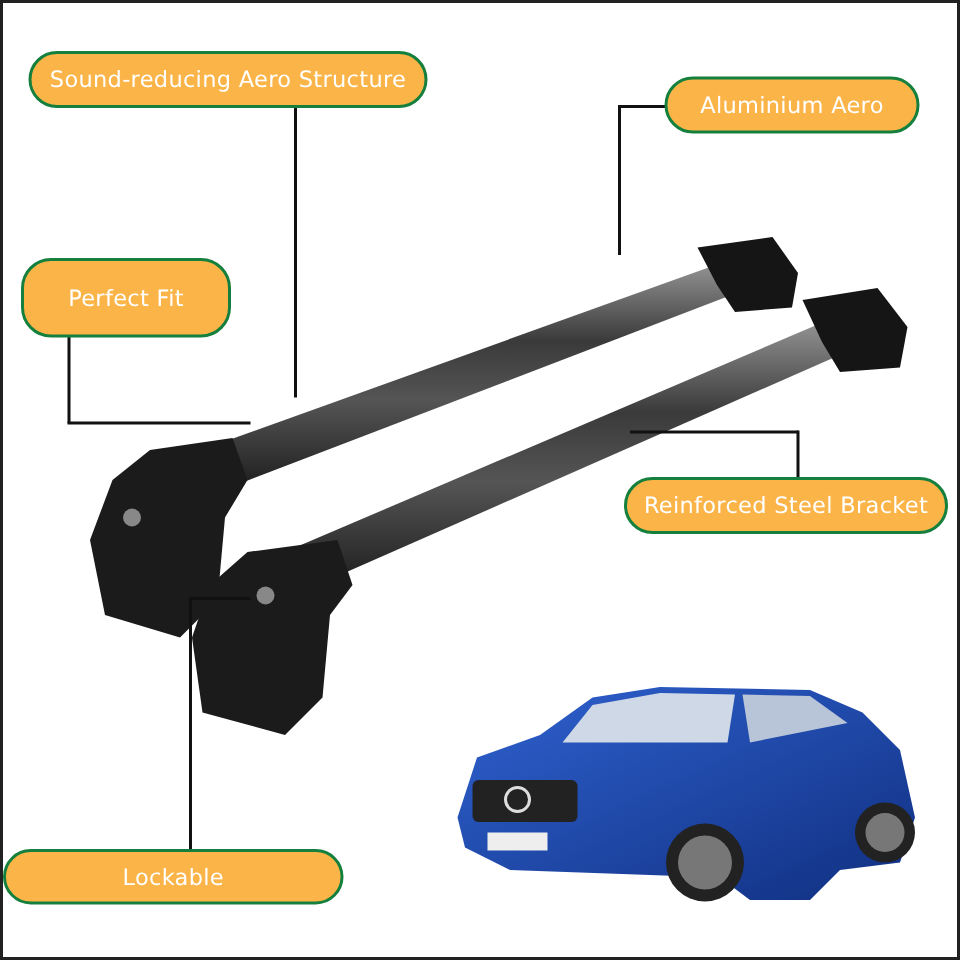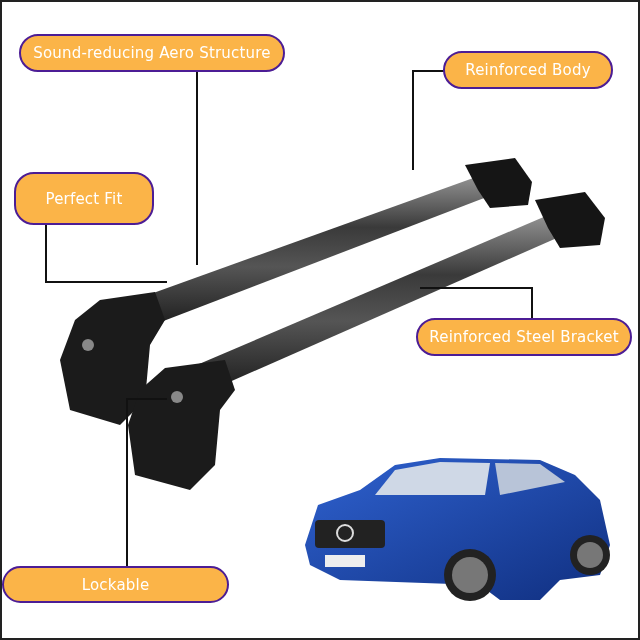--- a/index.html
+++ b/index.html
@@ -1,18 +1,18 @@
 <!DOCTYPE html>
 <html><head>
 <meta charset="utf-8">
 <style>
   html,body{margin:0;padding:0;background:#fff;}
   body{width:640px;height:640px;position:relative;overflow:hidden;font-family:"DejaVu Sans",sans-serif;}
   .frame{position:absolute;left:0;top:0;width:636px;height:636px;border:2px solid #222;background:#fff;}
-  .pill{position:absolute;background:#fbb448;border:2px solid #4c1d95;border-radius:20px;color:#fff;
+  .pill{position:absolute;background:#fbb448;border:2px solid #15803d;border-radius:20px;color:#fff;
         font-size:15px;display:flex;align-items:center;justify-content:center;box-sizing:border-box;
         letter-spacing:0.2px;white-space:nowrap;}
   .line{position:absolute;background:#111;}
   svg{position:absolute;left:0;top:0;}
 </style>
 </head>
 <body>
 
 <div class="frame"></div>
 
@@ -63,21 +63,21 @@
 <div class="line" style="left:45px;top:281px;width:122px;height:2px;"></div>
 <div class="line" style="left:420px;top:287px;width:112px;height:2px;"></div>
 <div class="line" style="left:531px;top:287px;width:2px;height:32px;"></div>
 <div class="line" style="left:127px;top:398px;width:40px;height:2px;"></div>
 <div class="line" style="left:126px;top:398px;width:2px;height:170px;"></div>
 
 <div class="pill" style="left:19px;top:34px;width:266px;height:38px;">
   <span>Sound-reducing Aero Structure</span>
   </div>
 <div class="pill" style="left:443px;top:51px;width:170px;height:38px;">
-  <span>Reinforced Body</span>
+  <span>Aluminium Aero</span>
   </div>
 <div class="pill" style="left:14px;top:172px;width:140px;height:53px;">
   <span>Perfect Fit</span>
   </div>
 <div class="pill" style="left:416px;top:318px;width:216px;height:38px;justify-content:center;">
   <span>Reinforced Steel Bracket</span>
   </div>
 <div class="pill" style="left:2px;top:566px;width:227px;height:37px;">
   <span>Lockable</span>
   </div>

